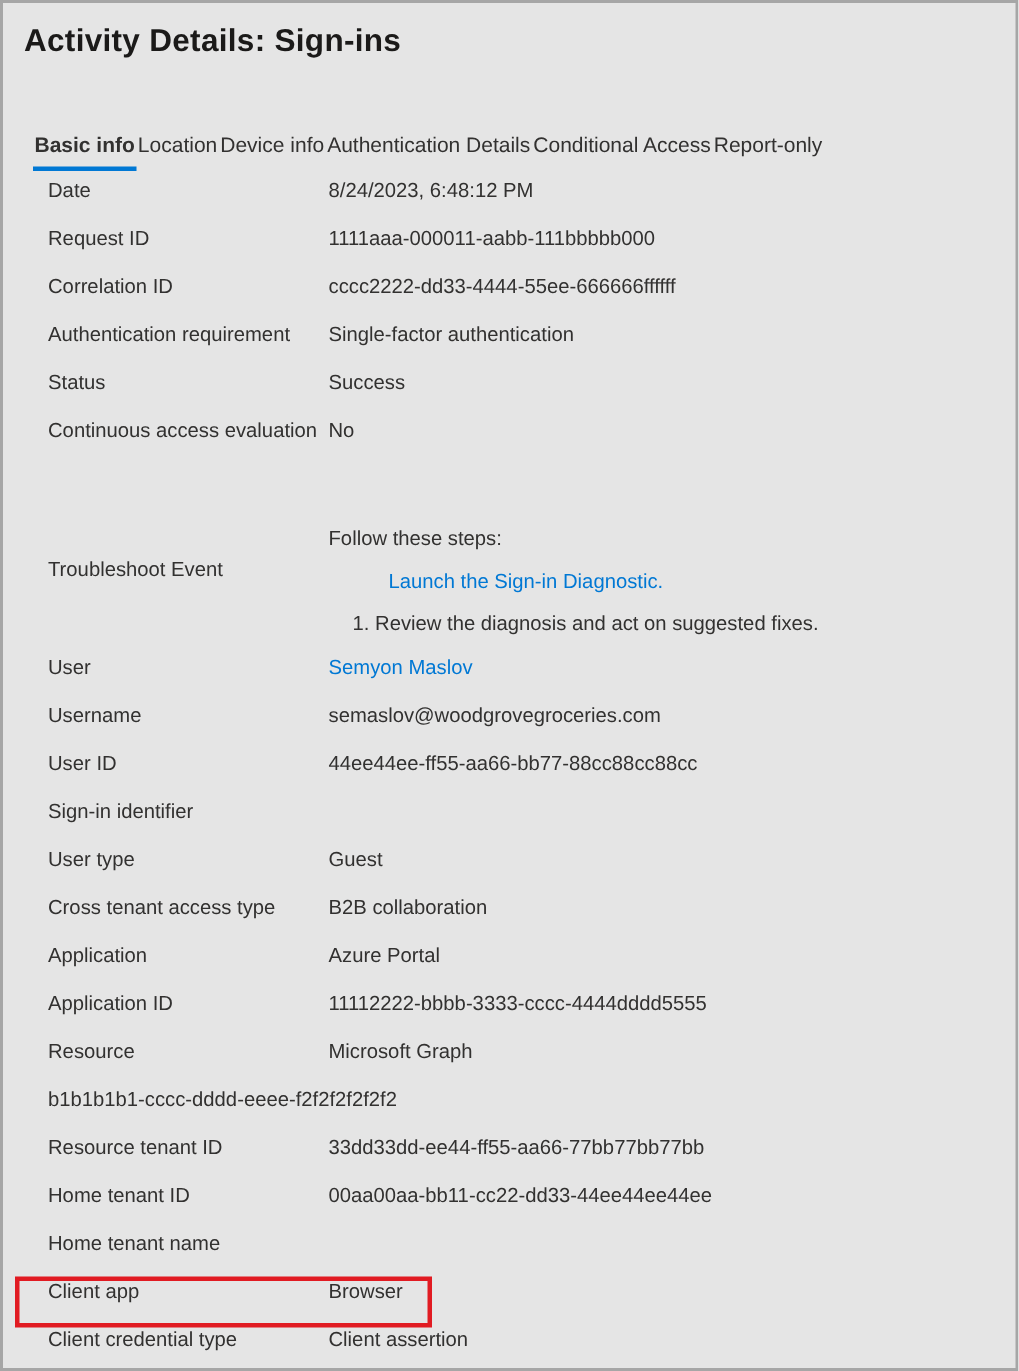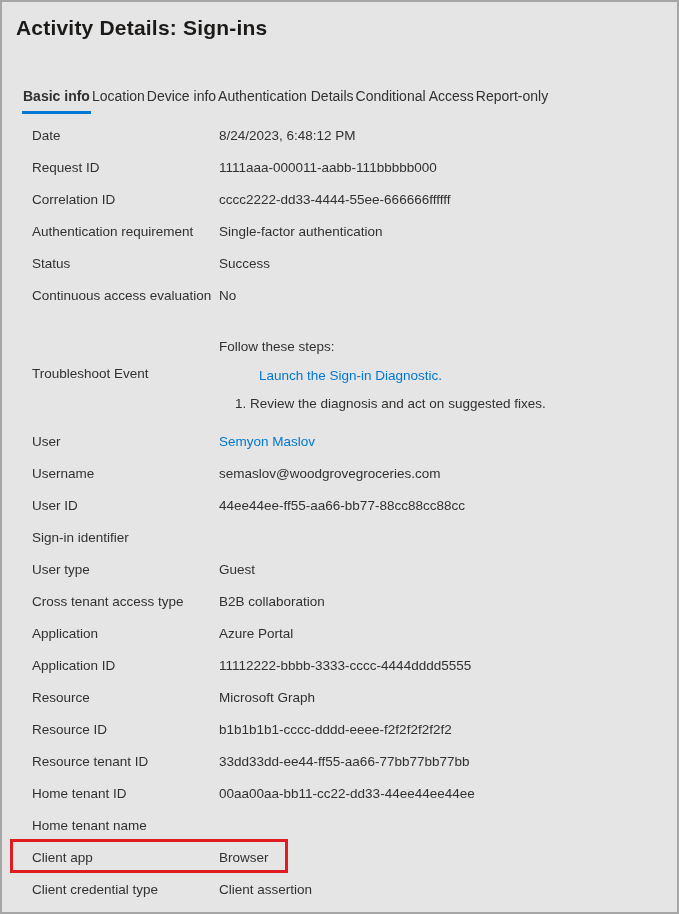--- a/index.html
+++ b/index.html
@@ -46,21 +46,21 @@
     font-weight: 700;
     border-bottom-color: var(--accent, #0078d4);
   }
 
   
   .rows { margin-top: 5px; }
   .rows-bottom { margin-top: 8px; }
   .row {
     position: relative;
     display: flex;
-    align-items: center;
+    align-items: flex-start;
     height: 32px;
     padding-left: 30px;
     font-size: 13.5px;
   }
   .row-label {
     flex: 0 0 187px;
     color: var(--text, #323130);
   }
   .row-value {
     color: var(--text, #323130);
@@ -84,21 +84,21 @@
   
   .trow {
     display: flex;
     align-items: center;
     margin: 18px 0 8px 0;
     padding-left: 30px;
     font-size: 13.5px;
   }
   .trow .row-label { flex: 0 0 187px; }
   .trow-value { padding-top: 4px; }
-  .t-intro  { line-height: 28px; }
+  .t-intro  { line-height: 28px; margin-top: 12px; }
   .t-link-line { line-height: 29px; padding-left: 40px; }
   .t-step   { line-height: 27px; padding-left: 16px; }
 </style>
 </head>
 <body>
 
 <div class="page">
 
   <h1 class="page-title">Activity Details: Sign-ins</h1>
 
@@ -180,21 +180,20 @@
       </div>
       <div class="row">
         <span class="row-label">Application ID</span>
         <span class="row-value">11112222-bbbb-3333-cccc-4444dddd5555</span>
       </div>
       <div class="row">
         <span class="row-label">Resource</span>
         <span class="row-value">Microsoft Graph</span>
       </div>
       <div class="row">
-        <span class="row-label">Resource ID</span>
         <span class="row-value">b1b1b1b1-cccc-dddd-eeee-f2f2f2f2f2f2</span>
       </div>
       <div class="row">
         <span class="row-label">Resource tenant ID</span>
         <span class="row-value">33dd33dd-ee44-ff55-aa66-77bb77bb77bb</span>
       </div>
       <div class="row">
         <span class="row-label">Home tenant ID</span>
         <span class="row-value">00aa00aa-bb11-cc22-dd33-44ee44ee44ee</span>
       </div>

